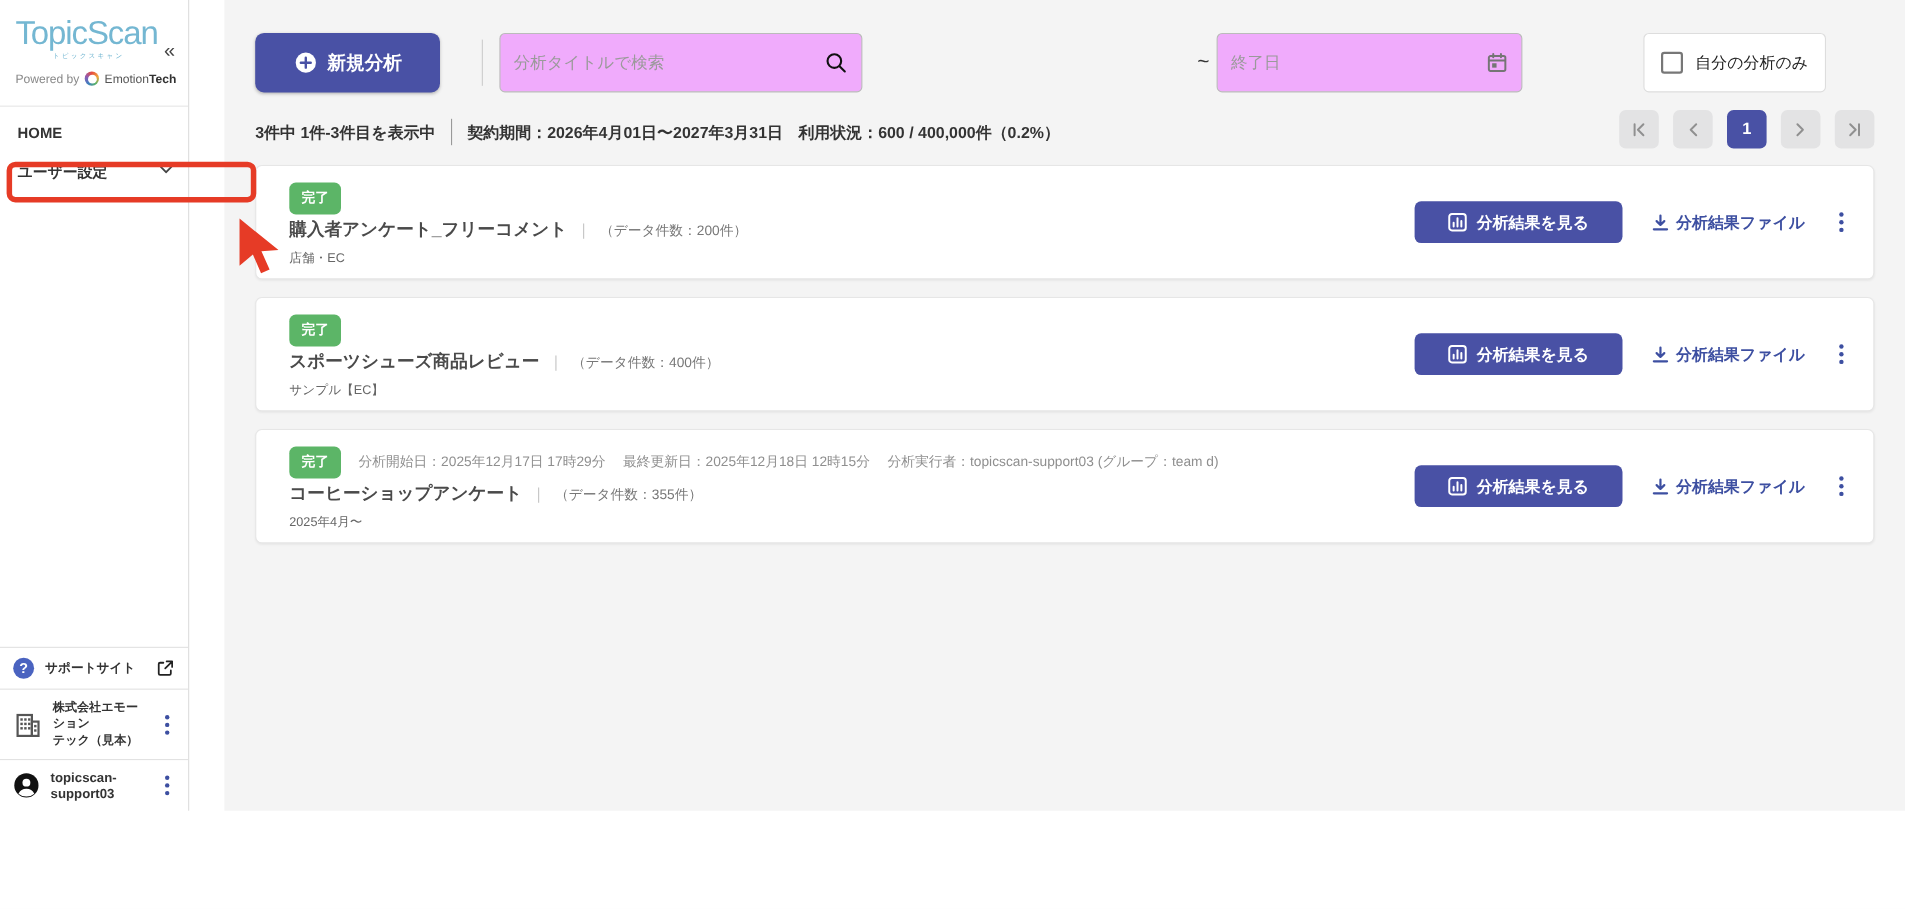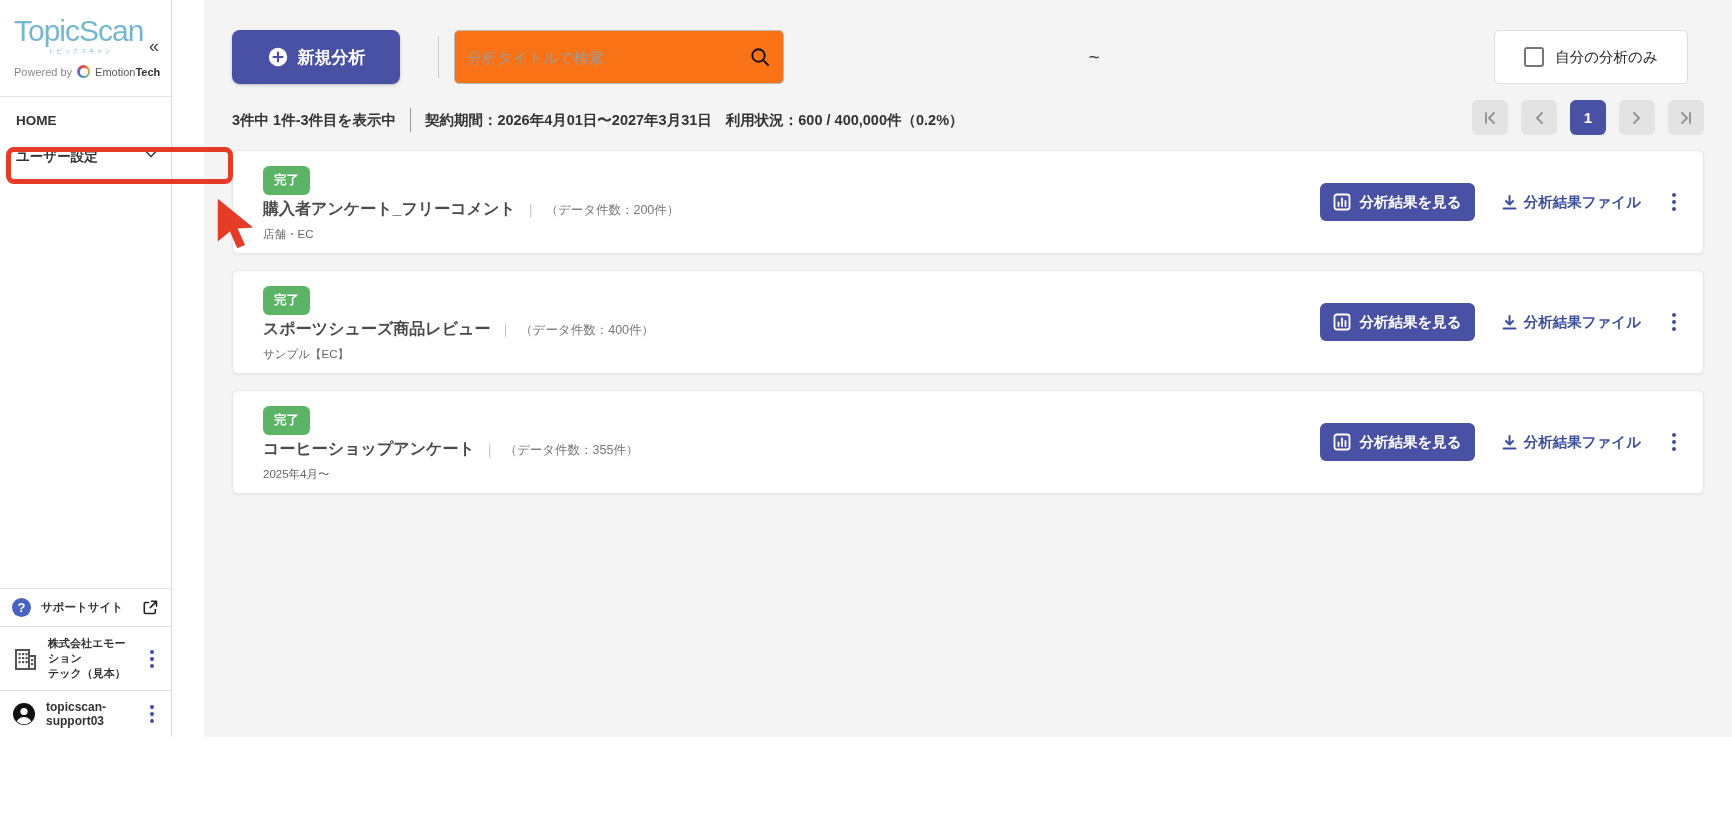--- a/index.html
+++ b/index.html
@@ -37,29 +37,29 @@
   .q-icon { width:19px; height:19px; border-radius:50%; background:#4a63c0; color:#fff; font-size:13px; font-weight:bold; display:flex; align-items:center; justify-content:center; flex:none; }
   .kebab { width:14px; display:flex; flex-direction:column; align-items:center; gap:3px; cursor:pointer; flex:none; }
   .kebab i { width:4px; height:4px; border-radius:50%; background:#3d4fa1; display:block; }
 
   
   .main { position:absolute; left:204px; top:0; width:1528px; height:737px; background:#f4f4f4; }
 
   .btn-primary { position:absolute; left:28px; top:30px; width:168px; height:54px; background:#4951a5; border:none; border-radius:8px; color:#fff; font-size:17px; font-weight:bold; display:flex; align-items:center; justify-content:center; gap:9px; cursor:pointer; font-family:inherit; box-shadow:0 1px 3px rgba(0,0,0,.25); }
   .tb-divider { position:absolute; left:234px; top:36px; width:1px; height:42px; background:#ccc; }
 
-  .input-wrap { position:absolute; top:30px; height:54px; background:#f97316; border:1px solid #bbb; border-radius:5px; display:flex; align-items:center; padding:0 12px; }
+  .input-wrap { position:absolute; top:30px; height:54px; background:#f0abfc; border:1px solid #bbb; border-radius:5px; display:flex; align-items:center; padding:0 12px; }
   .input-wrap input { border:none; outline:none; flex:1; font-size:15px; color:#333; background:transparent; font-family:inherit; min-width:0; }
   .input-wrap input::placeholder { color:#9a9a9a; }
   .search-wrap { left:250px; width:330px; }
   .date-start { left:596px; width:278px; }
   .date-end { left:902px; width:278px; }
   .tilde { position:absolute; left:878px; top:46px; width:24px; text-align:center; font-size:19px; color:#333; }
 
-  .checkbox-card { position:absolute; left:1290px; top:30px; width:194px; height:54px; background:#fff; border:1px solid #ddd; border-radius:5px; display:flex; align-items:center; justify-content:center; gap:11px; cursor:pointer; }
+  .checkbox-card { position:absolute; left:1290px; top:30px; width:166px; height:54px; background:#fff; border:1px solid #ddd; border-radius:5px; display:flex; align-items:center; justify-content:center; gap:11px; cursor:pointer; }
   .cb { width:20px; height:20px; border:2px solid #777; border-radius:3px; background:#fff; }
   .cb-label { font-size:14.5px; color:#222; }
 
   .summary { position:absolute; left:28px; top:108px; display:flex; align-items:center; gap:14px; font-size:14.5px; color:#333; }
   .summary .showing { font-weight:bold; }
   .vline { width:1px; height:24px; background:#999; }
   .contract { font-weight:600; }
   .usage-val { font-weight:bold; }
 
   .pager { position:absolute; right:28px; top:100px; display:flex; gap:13px; }
@@ -70,21 +70,21 @@
   .card-1 { top:150px; } .card-2 { top:270px; } .card-3 { top:390px; }
   .card-row1 { position:absolute; left:30px; top:15px; display:flex; align-items:center; gap:16px; }
   .badge { background:#5cb567; color:#fff; font-size:12.5px; font-weight:bold; padding:6px 11px; border-radius:6px; }
   .meta { font-size:12.5px; color:#8f8f8f; display:flex; gap:16px; }
   .card-row2 { position:absolute; left:30px; top:48px; display:flex; align-items:baseline; gap:8px; }
   .card-title { font-size:16px; font-weight:bold; color:#4a4a4a; }
   .title-sep { color:#bbb; font-size:14px; }
   .data-count { font-size:12.5px; color:#777; }
   .card-tag { position:absolute; left:30px; top:76px; font-size:11.5px; color:#666; }
   .card-actions { position:absolute; right:22px; top:50%; transform:translateY(-50%); display:flex; align-items:center; gap:26px; }
-  .view-btn { background:#4951a5; color:#fff; border:none; border-radius:6px; height:38px; padding:0 13px; font-size:14.5px; font-weight:bold; display:flex; align-items:center; gap:8px; cursor:pointer; font-family:inherit; }
+  .view-btn { background:#4951a5; color:#fff; border:none; border-radius:6px; height:38px; padding:0 30px; font-size:14.5px; font-weight:bold; display:flex; align-items:center; gap:8px; cursor:pointer; font-family:inherit; }
   .file-link { color:#3d4fa1; font-size:14.5px; font-weight:bold; display:flex; align-items:center; gap:6px; cursor:pointer; text-decoration:none; }
   svg { display:block; }
 </style>
 </head>
 <body>
 
 <div class="app">
 
   <aside class="sidebar">
     <div class="logo-area">
@@ -195,20 +195,31 @@
         <svg width="22" height="22" viewBox="0 0 22 22">
             <circle cx="9.5" cy="9.5" r="6.2" fill="none" stroke="#111" stroke-width="1.9"></circle>
             <path d="M14.2 14.2 L19 19" stroke="#111" stroke-width="1.9" stroke-linecap="round"></path>
           </svg>
       </span>
     </div>
 
 
     <div class="tilde">~</div>
 
+    <div class="input-wrap date-end">
+      <input type="text" placeholder="終了日" style="">
+      <span>
+        <svg width="20" height="20" viewBox="0 0 20 20">
+            <rect x="2.5" y="4" width="15" height="13.5" rx="1.5" fill="none" stroke="#757575" stroke-width="1.8"></rect>
+            <path d="M2.5 8 H17.5" stroke="#757575" stroke-width="1.8"></path>
+            <rect x="5.5" y="10.5" width="4" height="4" fill="#757575"></rect>
+            <path d="M6.5 2 V5 M13.5 2 V5" stroke="#757575" stroke-width="1.8" stroke-linecap="round"></path>
+          </svg>
+      </span>
+    </div>
 
     <div class="checkbox-card">
       <span class="cb"></span>
       <span class="cb-label">自分の分析のみ</span>
     </div>
 
     <div class="summary">
       <span class="showing">3件中 1件-3件目を表示中</span>
       <span class="vline"></span>
       <span class="contract">契約期間：2026年4月01日〜2027年3月31日</span>
@@ -309,20 +320,25 @@
             <i></i>
             <i></i>
             <i></i>
           </span>
       </div>
     </section>
 
     <section class="card card-3">
       <div class="card-row1">
         <span class="badge">完了</span>
+        <span class="meta">
+          <span>分析開始日：2025年12月17日 17時29分</span>
+          <span>最終更新日：2025年12月18日 12時15分</span>
+          <span>分析実行者：topicscan-support03 (グループ：team d)</span>
+        </span>
       </div>
       <div class="card-row2">
         <span class="card-title">コーヒーショップアンケート</span>
         <span class="title-sep">｜</span>
         <span class="data-count">（データ件数：355件）</span>
       </div>
       <div class="card-tag">2025年4月〜</div>
       <div class="card-actions">
         <button class="view-btn">
           <span>

